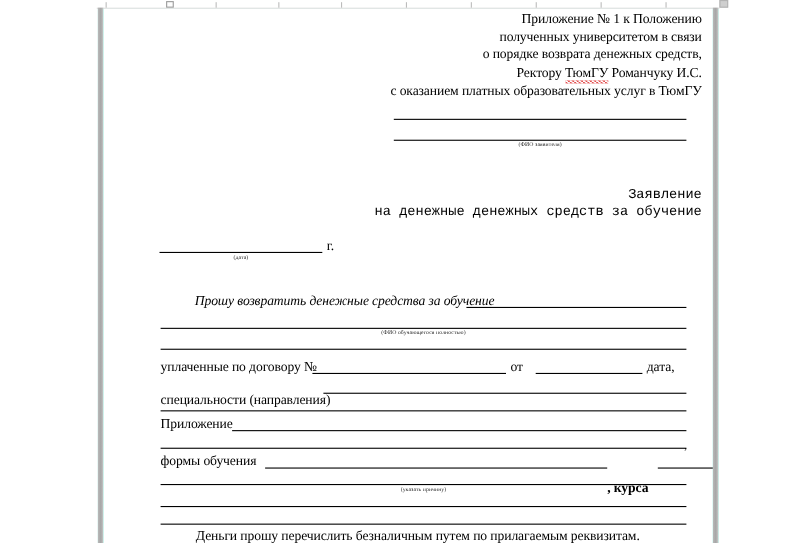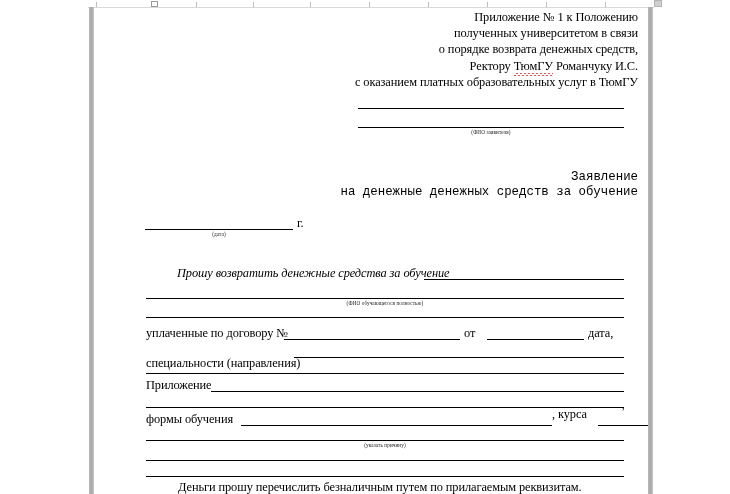--- a/index.html
+++ b/index.html
@@ -231,21 +231,21 @@
     <div class="rule" style="left:52px; top:365px; width:478px;"></div>
 
     <div class="run" style="left:52px; top:370px;">Приложение</div>
     <div class="rule" style="left:117px; top:383px; width:413px;"></div>
 
     <div class="rule" style="left:52px; top:399px; width:478px;"></div>
     <div class="run" style="left:528px; top:390px; font-size:10px;">,</div>
 
     <div class="run" style="left:52px; top:404px;">формы обучения</div>
     <div class="rule" style="left:147px; top:417px; width:311px;"></div>
-    <div class="run" style="left:458px; top:399px;">, курса</div>
+    <div class="run" style="left:458px; top:428px;font-weight:bold;">, курса</div>
     <div class="rule" style="left:504px; top:417px; width:52px;"></div>
 
     <div class="rule" style="left:52px; top:432px; width:478px;"></div>
     <div class="caption" style="left:52px; top:434px; width:478px;">(указать причину)</div>
     <div class="rule" style="left:52px; top:452px; width:478px;"></div>
     <div class="rule" style="left:52px; top:468px; width:478px;"></div>
 
     <div class="run" style="left:60px; top:472px;margin-left:24px;">Деньги прошу перечислить безналичным путем по прилагаемым реквизитам.</div>
 
   </div>

